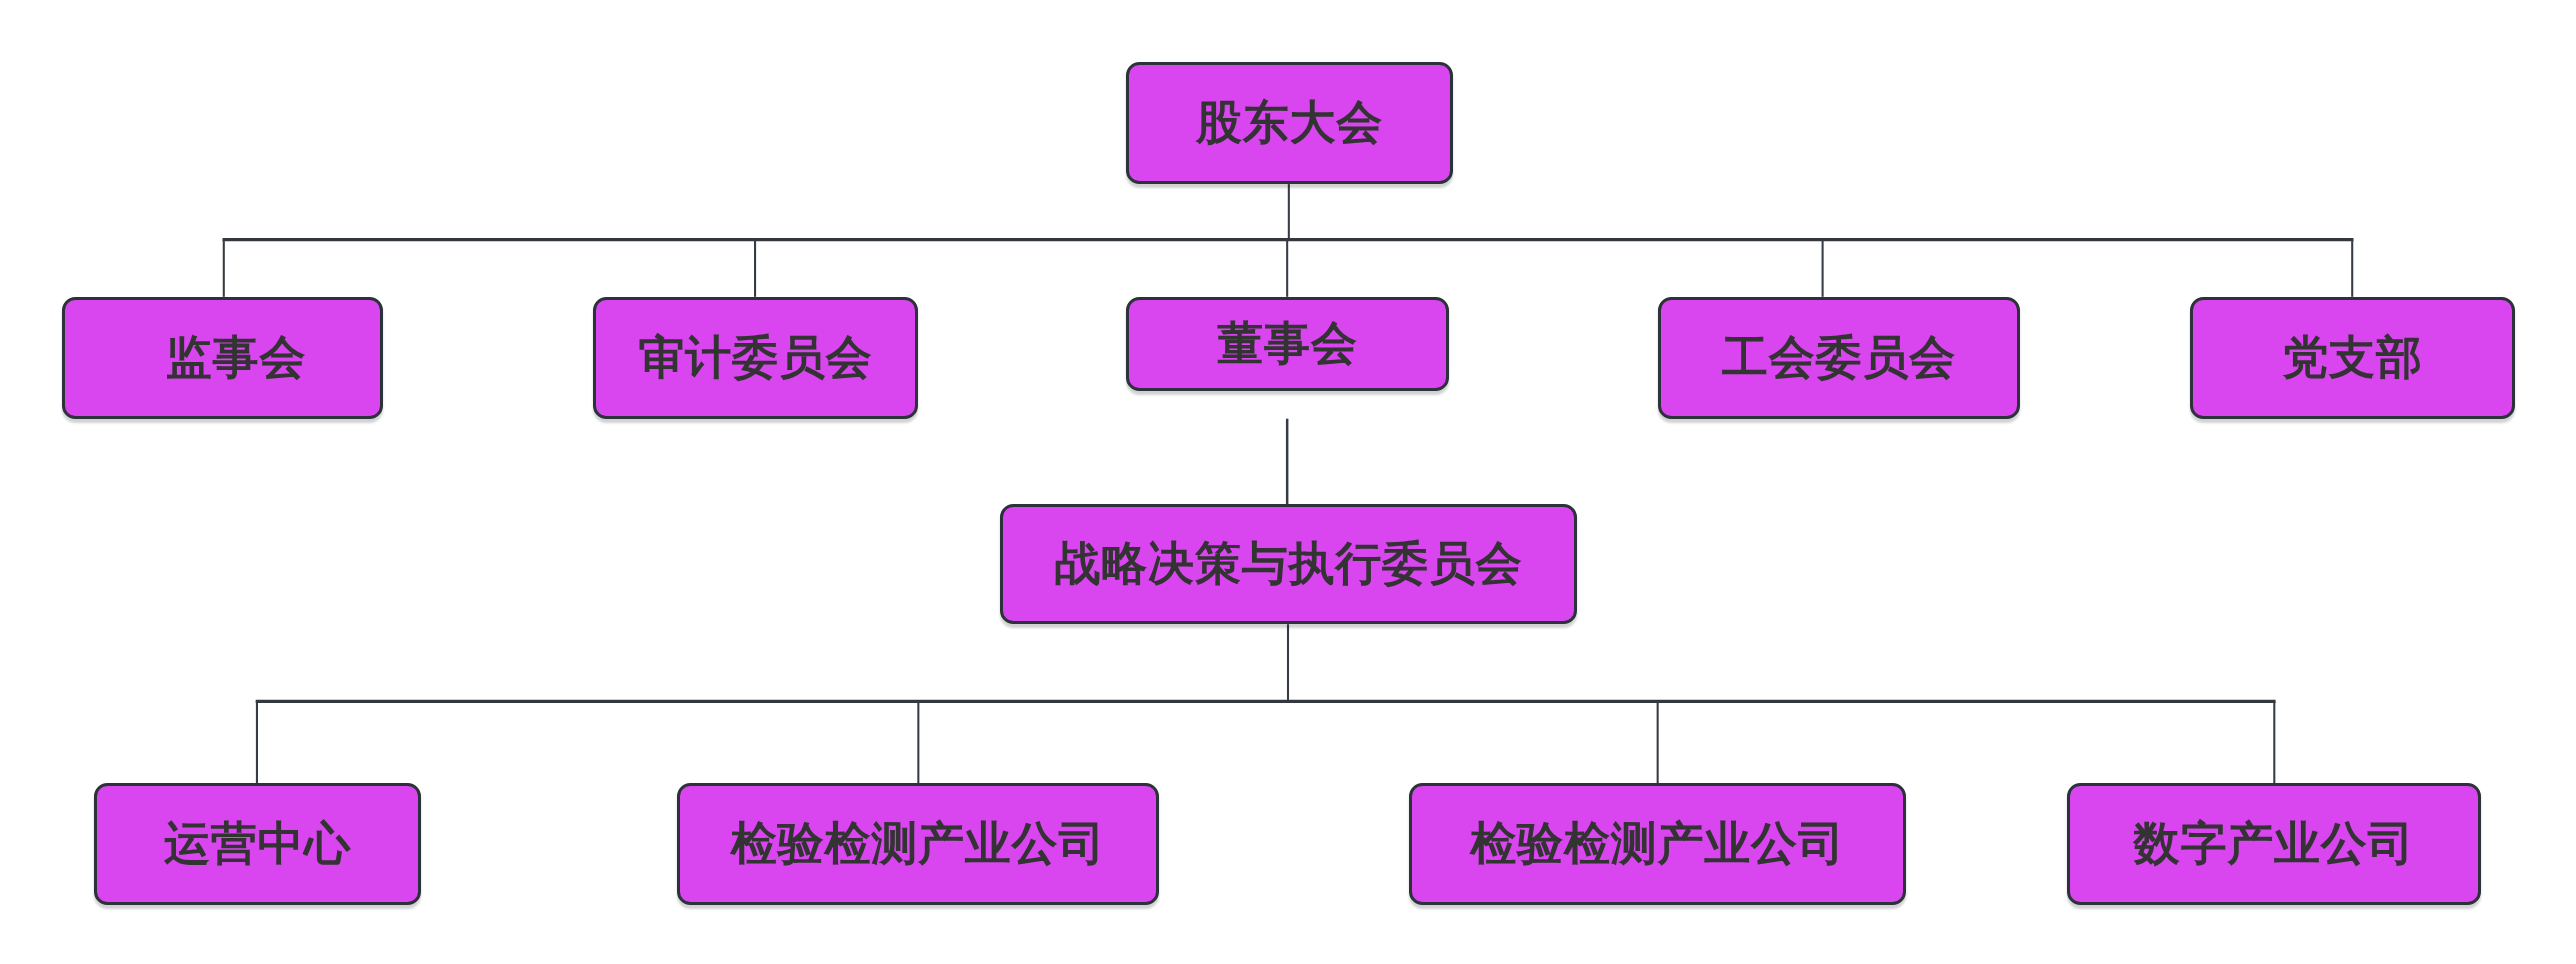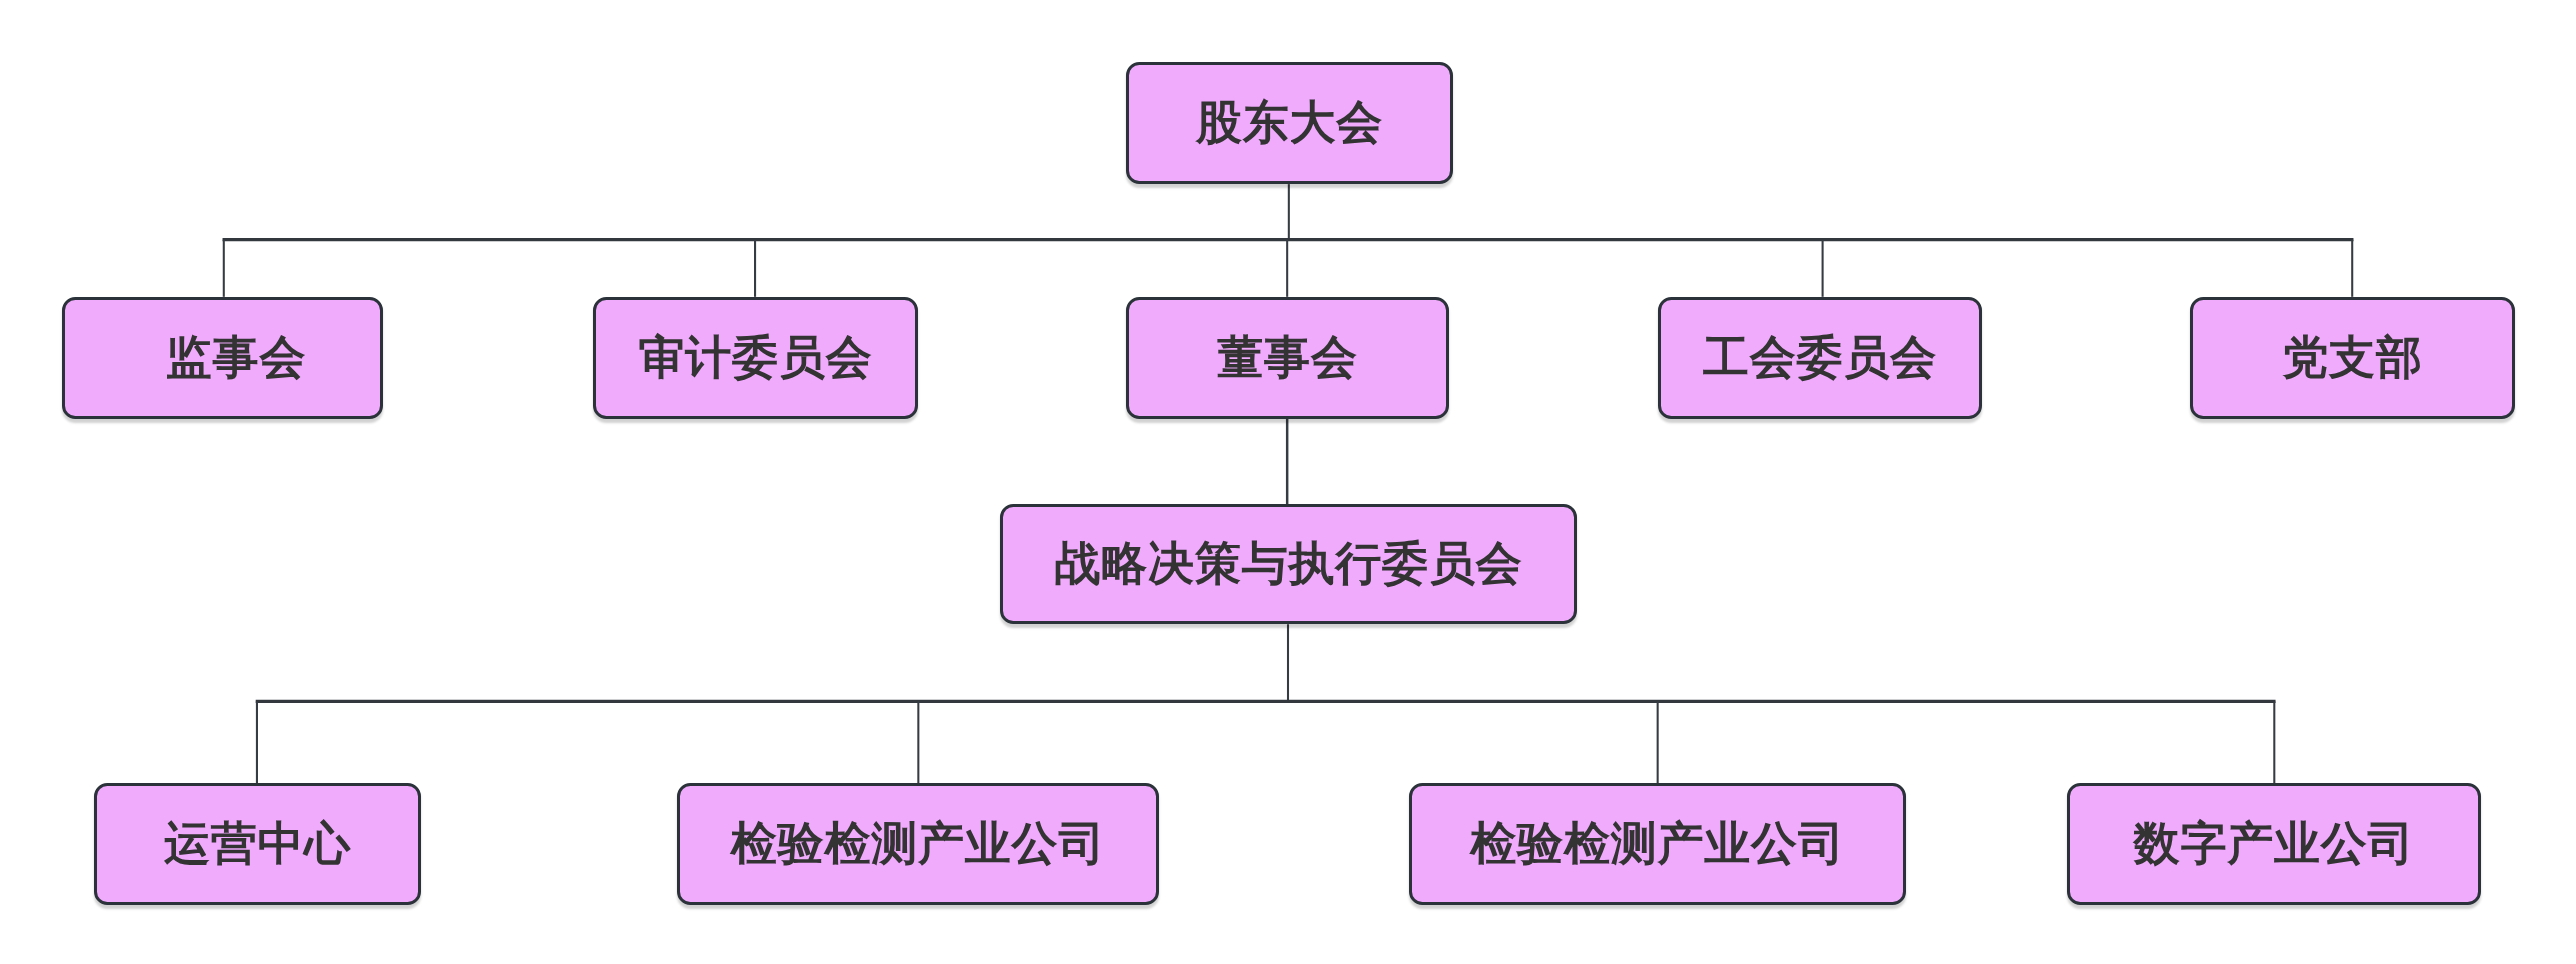--- a/index.html
+++ b/index.html
@@ -19,40 +19,40 @@
     position: absolute;
     left: 0;
     top: 0;
     width: 2576px;
     height: 965px;
     pointer-events: none;
   }
   .node {
     position: absolute;
     box-sizing: border-box;
-    background: #f0abfc;
+    background: #d946ef;
     border: 3.3px solid #2b323a;
     border-radius: 13.3px;
     box-shadow: 0 3.3px 2.5px rgba(0,0,0,0.18);
     display: flex;
     align-items: center;
     justify-content: center;
     font-size: 46px;
     font-weight: 700;
     color: #333333;
     letter-spacing: 0.8px;
     white-space: nowrap;
     text-align: center;
   }
   
   .n-root   { left: 1126px; top:  62px; width: 327px; height: 122px; }
   .n-l2-1   { left:   62px; top: 297px; width: 321px; height: 122px; padding-left: 27px; }
   .n-l2-2   { left:  593px; top: 297px; width: 325px; height: 122px; }
-  .n-l2-3   { left: 1126px; top: 297px; width: 323px; height: 122px; }
-  .n-l2-4   { left: 1658px; top: 297px; width: 324px; height: 122px; }
+  .n-l2-3   { left: 1126px; top: 297px; width: 323px; height: 94px; }
+  .n-l2-4   { left: 1658px; top: 297px; width: 362px; height: 122px; }
   .n-l2-5   { left: 2190px; top: 297px; width: 325px; height: 122px; text-align: center; }
   .n-l3-1   { left: 1000px; top: 504px; width: 577px; height: 120px; }
   .n-l4-1   { left:  94px; top: 783px; width: 327px; height: 122px; }
   .n-l4-2   { left:  677px; top: 783px; width: 482px; height: 122px; }
   .n-l4-3   { left: 1409px; top: 783px; width: 497px; height: 122px; }
   .n-l4-4   { left: 2067px; top: 783px; width: 414px; height: 122px; }
 </style>
 </head>
 <body>
 

